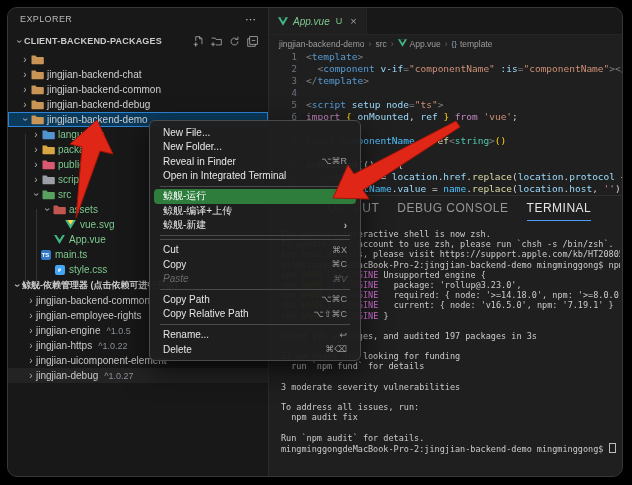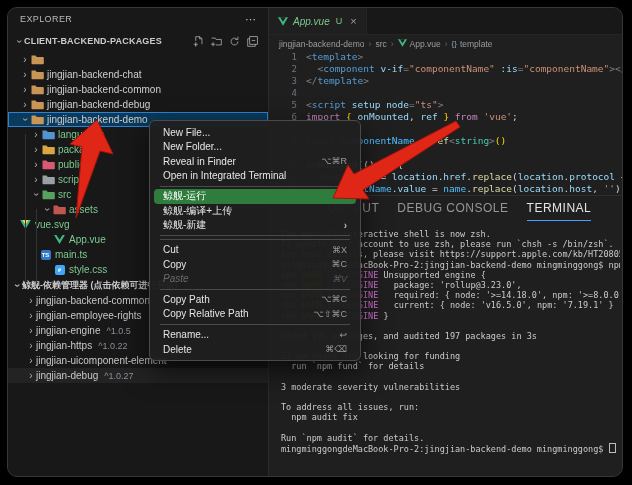--- a/index.html
+++ b/index.html
@@ -197,21 +197,21 @@
         </div>
         <div class="row green" style="padding-left: 34px;">
           <span class="chev exp">›</span>
           <span class="ic">
             <svg width="13" height="11" viewBox="0 0 13 11">
               <path d="M0.5 1.5h4l1.3 1.6h6.2a.8.8 0 0 1 .8.8v5.6a.8.8 0 0 1-.8.8H1.3a.8.8 0 0 1-.8-.8z" fill="#c0564e"></path>
             </svg>
           </span>
           <span class="lbl">assets</span>
         </div>
-        <div class="row green" style="">
+        <div class="row green" style="padding-left: 45px;">
           <span class="chev"></span>
           <span class="ic">
             <svg width="11" height="9" viewBox="0 0 12 10">
               <polygon points="0,0 6,10 12,0" fill="#41b883"></polygon>
               <polygon points="2.6,0 6,5.4 9.4,0" fill="#ffd94d"></polygon>
             </svg>
           </span>
           <span class="lbl">vue.svg</span>
         </div>
         <div class="row green" style="padding-left: 34px;">

